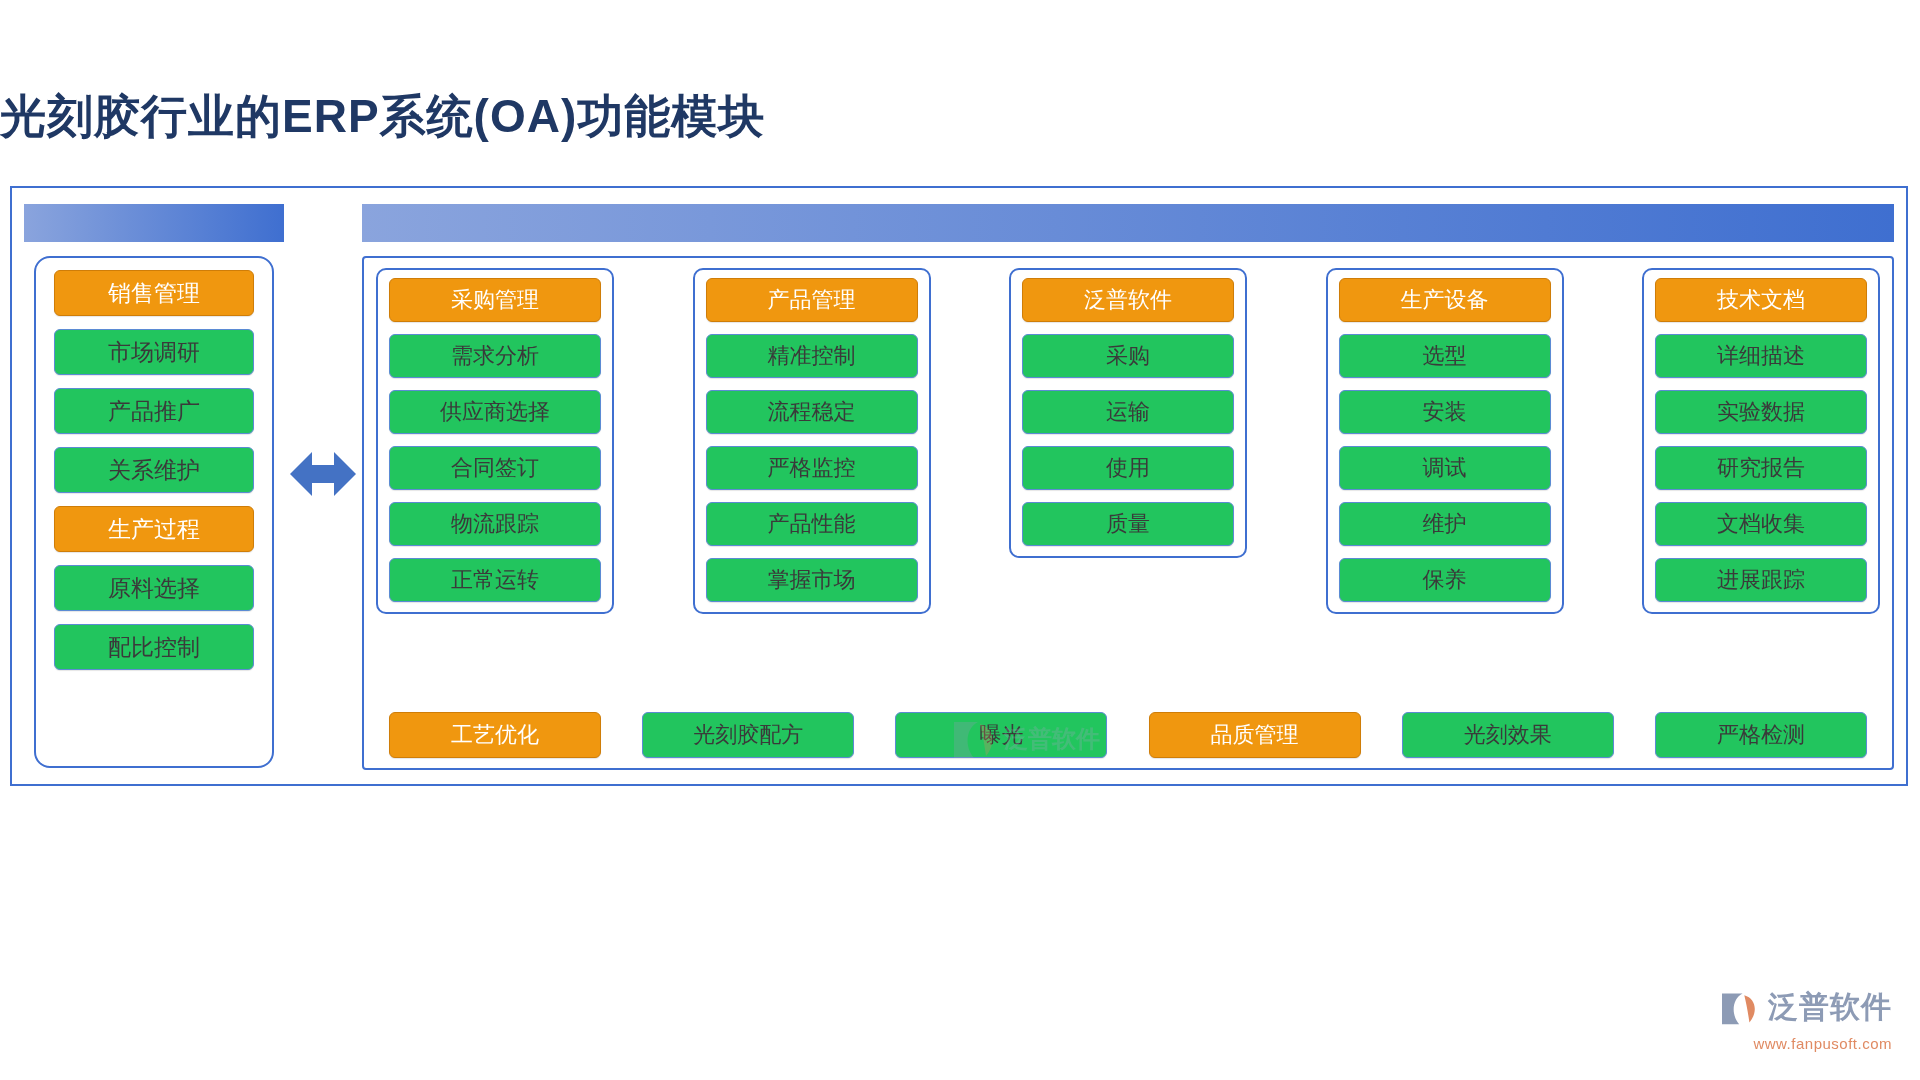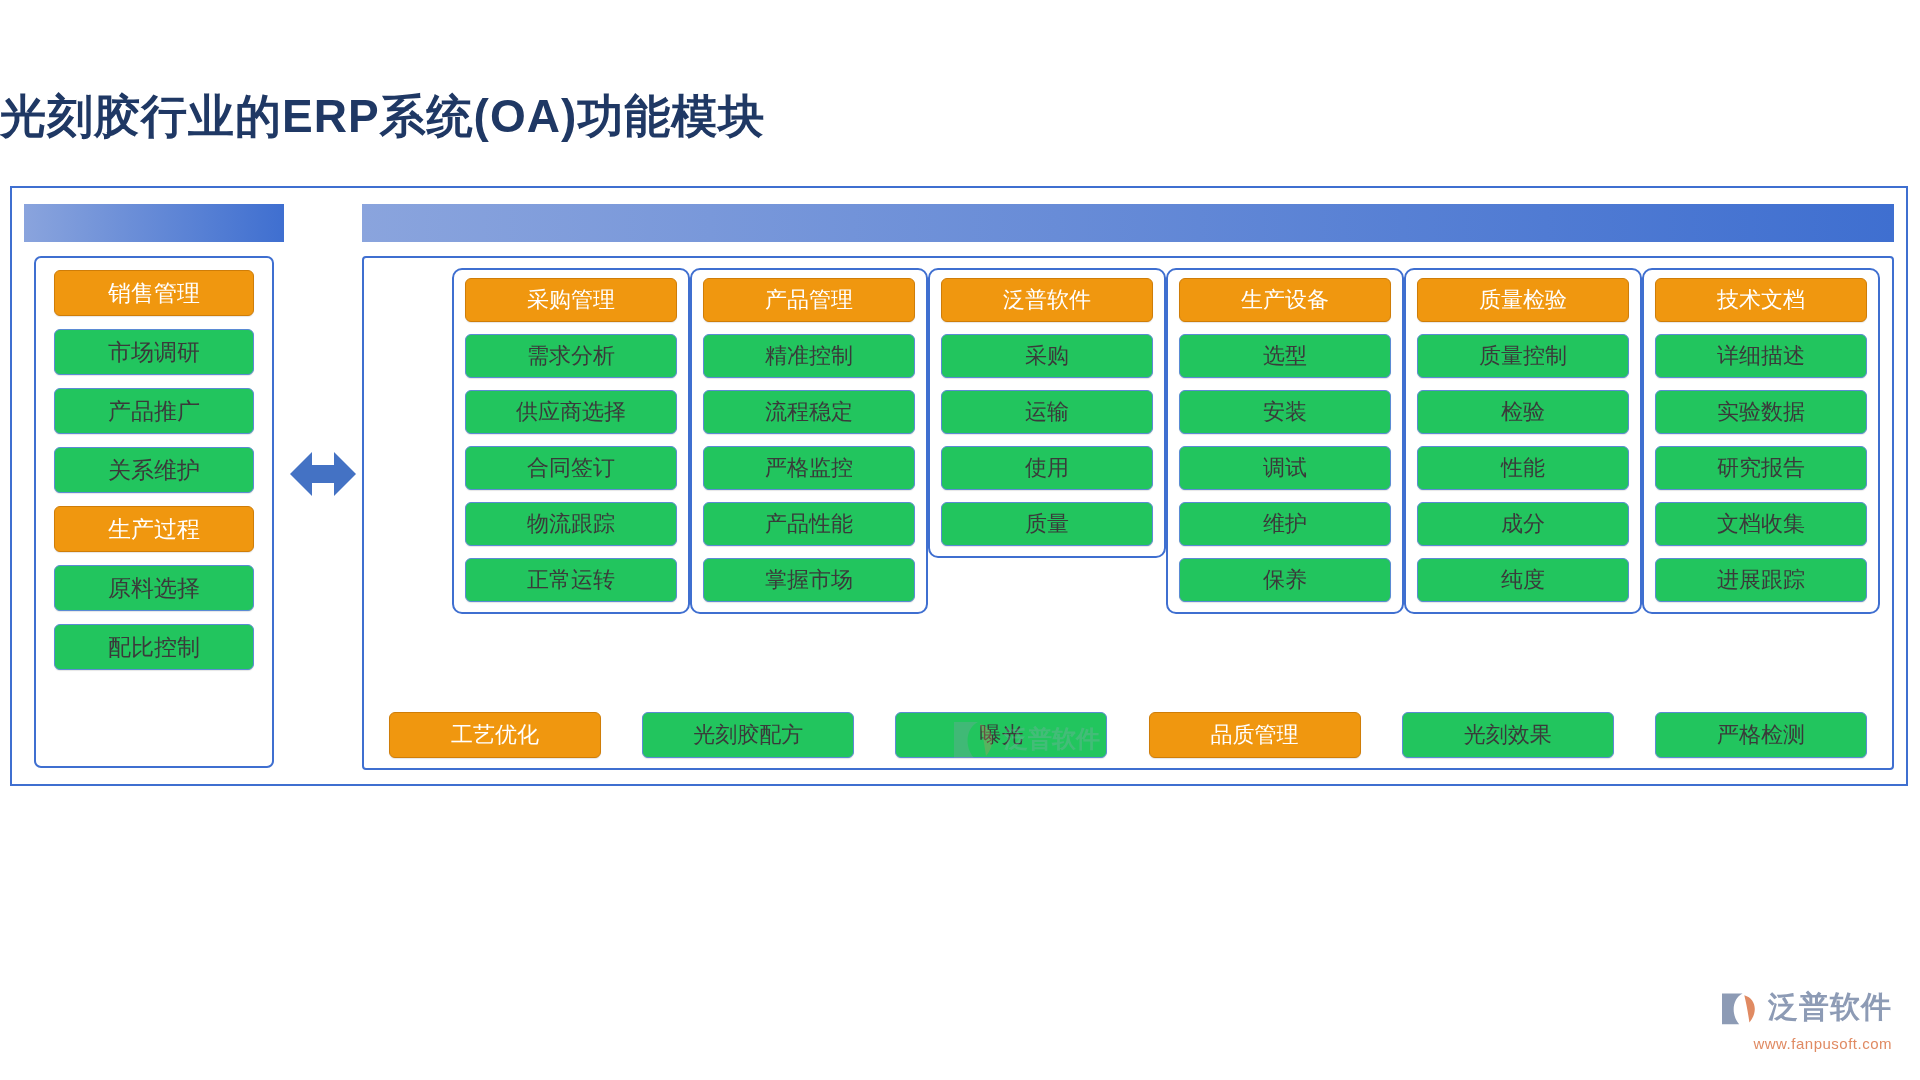--- a/index.html
+++ b/index.html
@@ -55,21 +55,21 @@
     height: 38px;
     background: linear-gradient(to right, #8aa4dd, #3f6fd0);
   }
   .left-box {
     position: absolute;
     left: 10px;
     top: 52px;
     width: 240px;
     height: 512px;
     border: 2px solid #3f6fd0;
-    border-radius: 7px;
+    border-radius: 16px;
     box-sizing: border-box;
     display: flex;
     flex-direction: column;
     justify-content: flex-start;
     align-items: center;
     padding-top: 12px;
     gap: 13px;
   }
 
   
@@ -127,21 +127,21 @@
     box-sizing: border-box;
     padding: 10px 12px 10px 12px;
     display: flex;
     flex-direction: column;
     justify-content: space-between;
   }
 
   .columns-row {
     display: flex;
     flex-direction: row;
-    justify-content: flex-end;
+    justify-content: space-between;
     align-items: flex-start;
     width: 100%;
   }
   .column-card {
     width: 238px;
     border: 2px solid #3f6fd0;
     border-radius: 10px;
     box-sizing: border-box;
     padding: 8px 0 10px 0;
     display: flex;
@@ -276,28 +276,20 @@
           </div>
           <div class="column-card">
             <div class="pill header">生产设备</div>
             <div class="pill">选型</div>
             <div class="pill">安装</div>
             <div class="pill">调试</div>
             <div class="pill">维护</div>
             <div class="pill">保养</div>
           </div>
           <div class="column-card">
-            <div class="pill header">质量检验</div>
-            <div class="pill">质量控制</div>
-            <div class="pill">检验</div>
-            <div class="pill">性能</div>
-            <div class="pill">成分</div>
-            <div class="pill">纯度</div>
-          </div>
-          <div class="column-card">
             <div class="pill header">技术文档</div>
             <div class="pill">详细描述</div>
             <div class="pill">实验数据</div>
             <div class="pill">研究报告</div>
             <div class="pill">文档收集</div>
             <div class="pill">进展跟踪</div>
           </div>
         </div>
       <div class="footer-row" id="footer-row">
           <div class="footer-cell">

